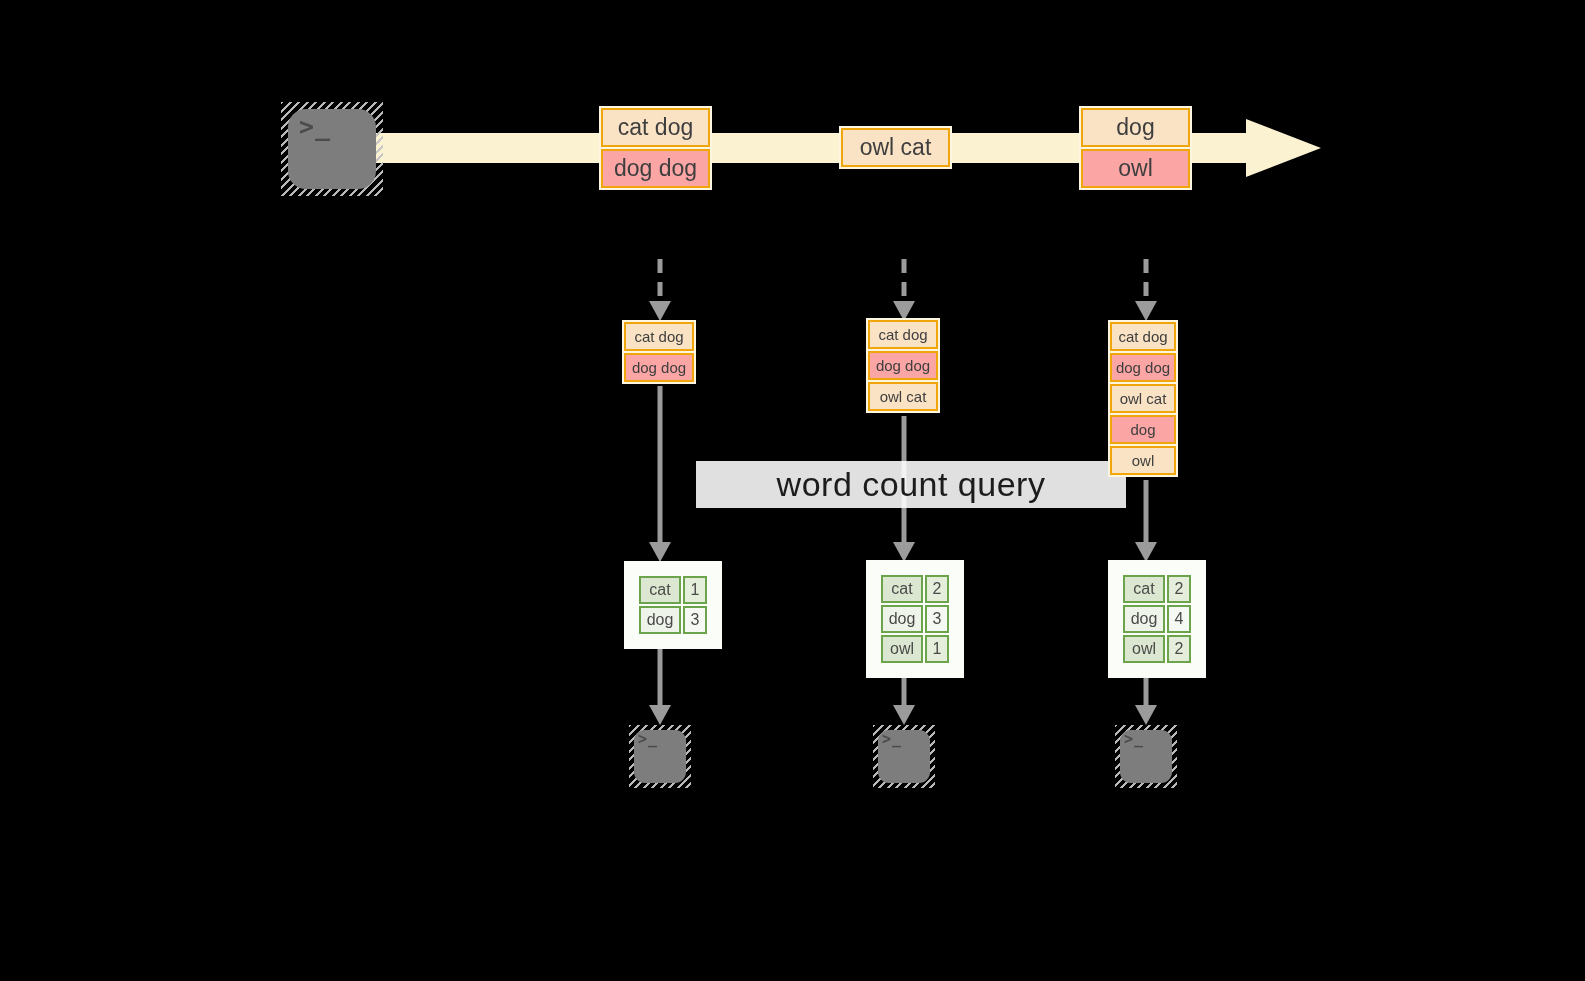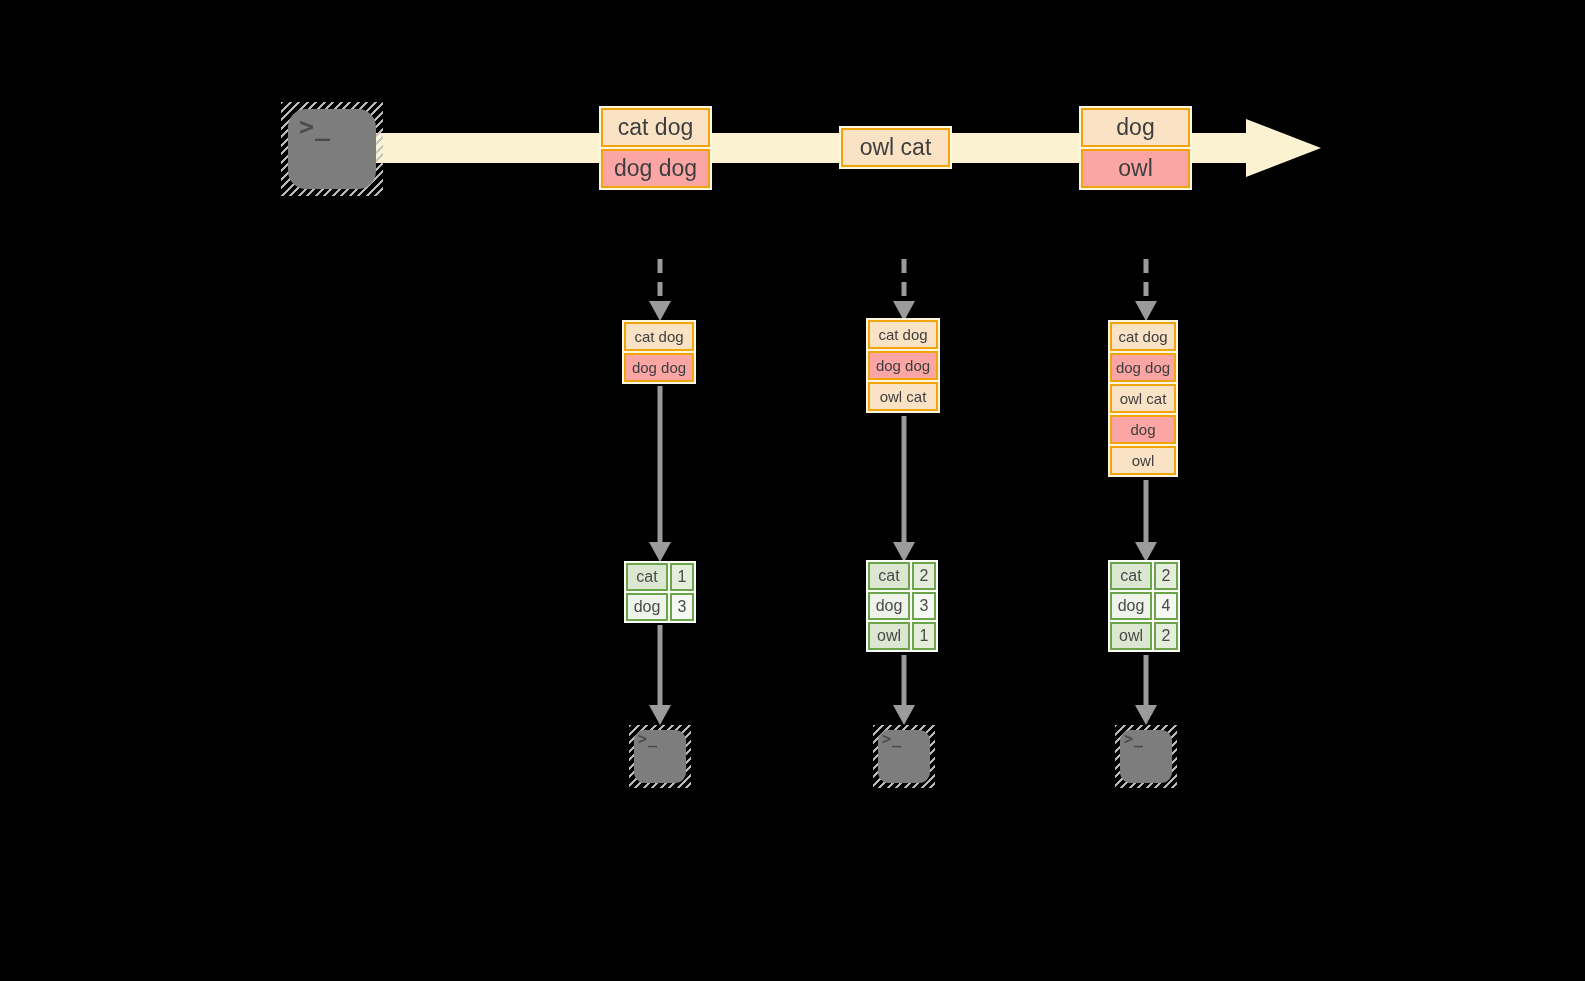--- a/index.html
+++ b/index.html
@@ -44,21 +44,21 @@
     display:flex; align-items:center; justify-content:center;
   }
   .ocell.dark  { background:#FAE3C5; }
   .ocell.light { background:#fca5a5; }
   .ocell.big   { width:105px; height:35px; font-size:23px; }
   .ocell.mid   { width:66px;  height:25px; font-size:15px; }
   .ocell.nar   { width:62px;  height:25px; font-size:15px; }
 
   
   .gtable {
-    z-index:4; background:#FBFDF9; padding:2px;
+    z-index:4; background:#FBFDF9; padding:15px;
     display:flex; flex-direction:column; gap:2px;
   }
   .grow { display:flex; gap:2px; }
   .gcell {
     border:2.5px solid #6CA44C; color:#4A4A4A; font-size:16px;
     display:flex; align-items:center; justify-content:center; height:24px;
   }
   .gcell.word { width:38px; }
   .gcell.num  { width:20px; }
   .grow.odd  .gcell.word { background:#DBE7D0; }
@@ -145,20 +145,23 @@
   </svg>
   <svg class="abs conn" style="left:891px; top:416px;" width="26" height="146">
     <line x1="13" y1="0" x2="13" y2="126"></line>
     <polygon points="2,126 24,126 13,146"></polygon>
   </svg>
   <svg class="abs conn" style="left:1133px; top:480px;" width="26" height="82">
     <line x1="13" y1="0" x2="13" y2="62"></line>
     <polygon points="2,62 24,62 13,82"></polygon>
   </svg>
 
+  <div class="abs query-band" style="left:696px; top:461px; width:430px; height:47px;">
+    <span>word count query</span>
+  </div>
 
   <div class="abs gtable" style="left:624px; top:561px;">
     <div class="grow odd">
       <div class="gcell word">cat</div>
       <div class="gcell num">1</div>
     </div>
     <div class="grow even">
       <div class="gcell word">dog</div>
       <div class="gcell num">3</div>
     </div>

